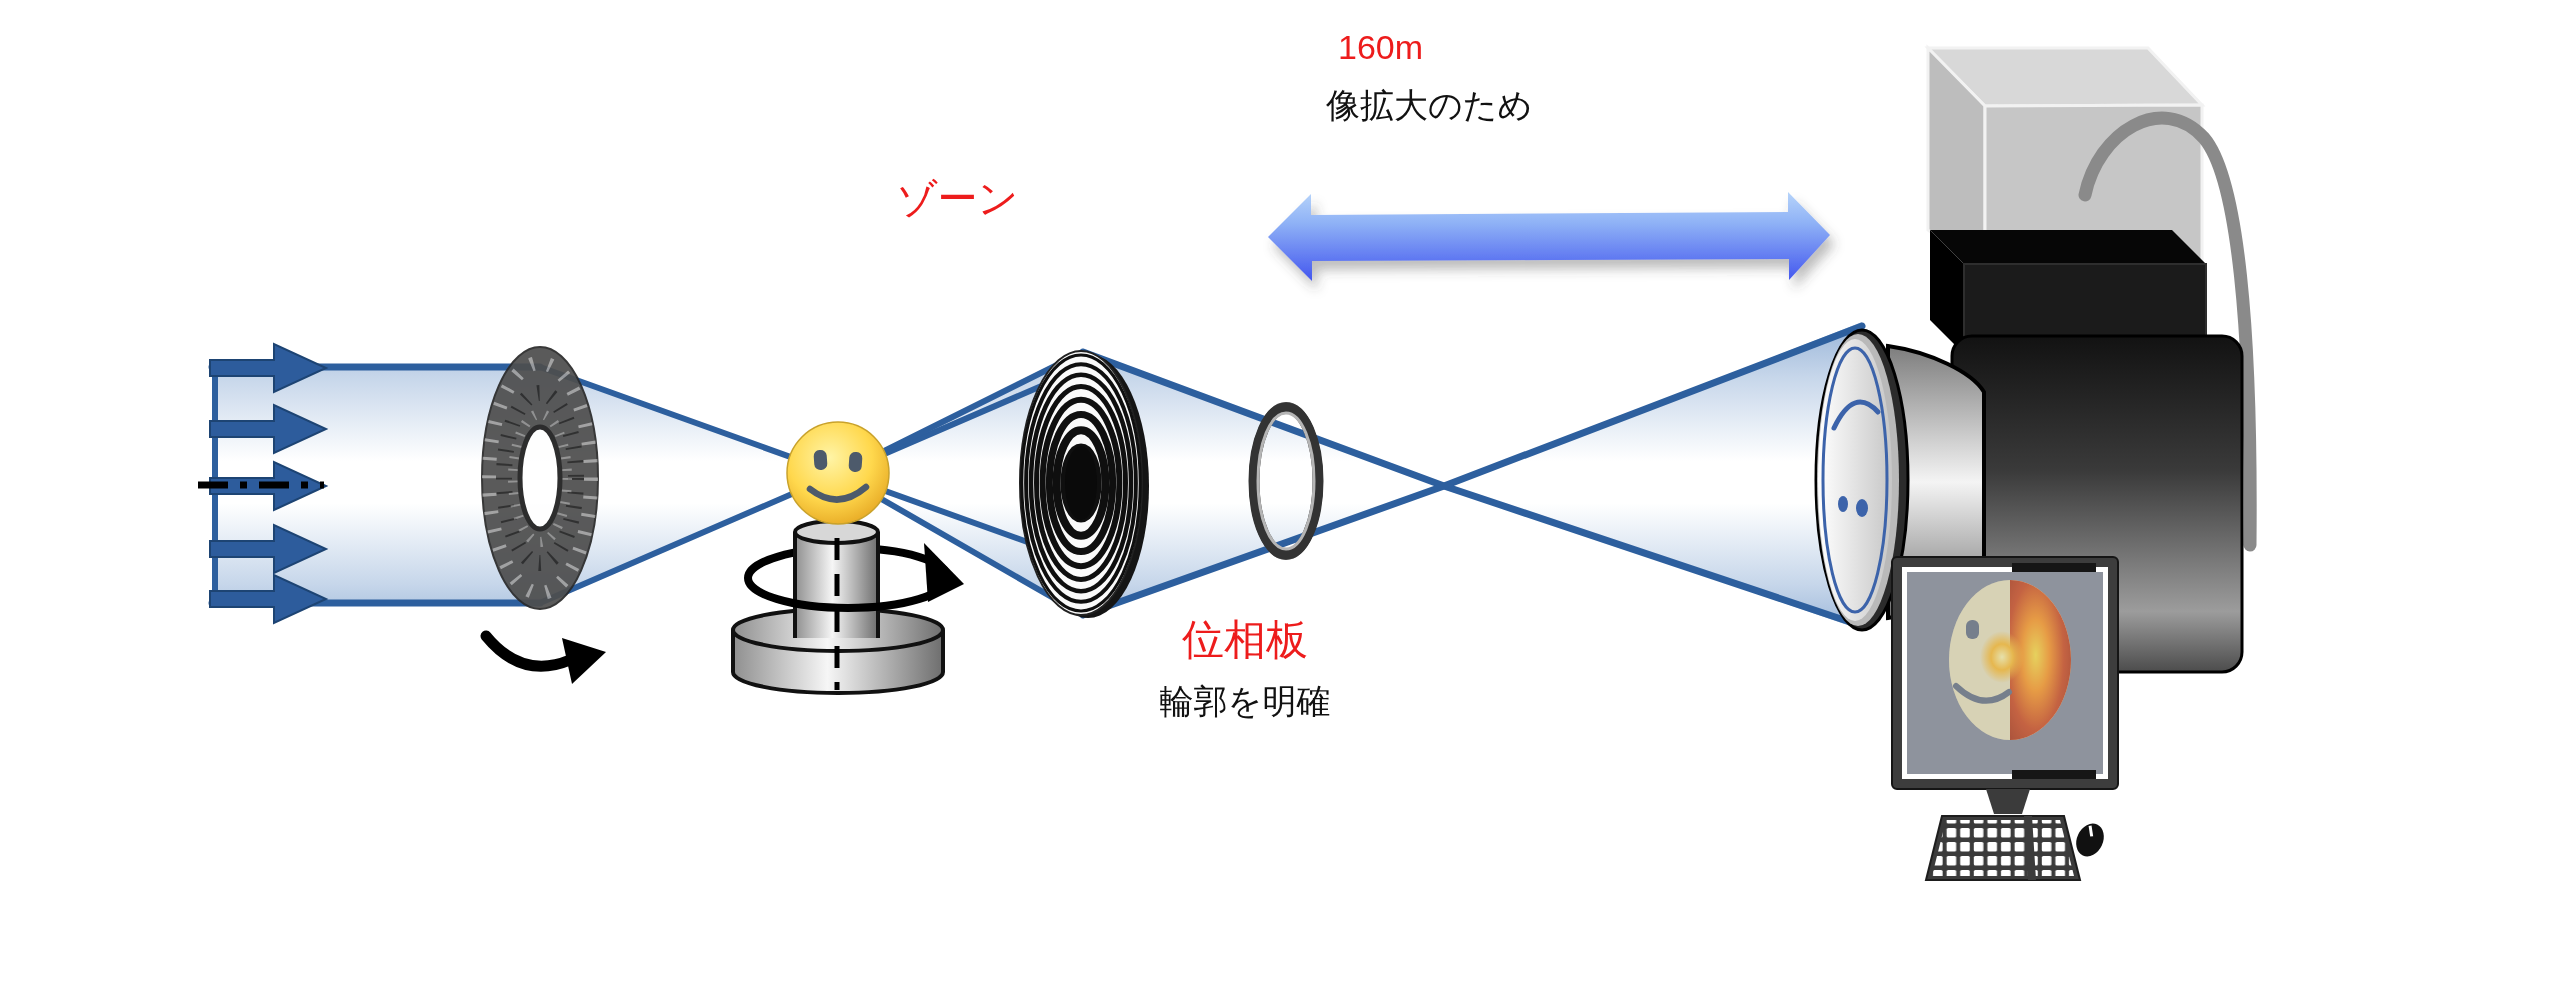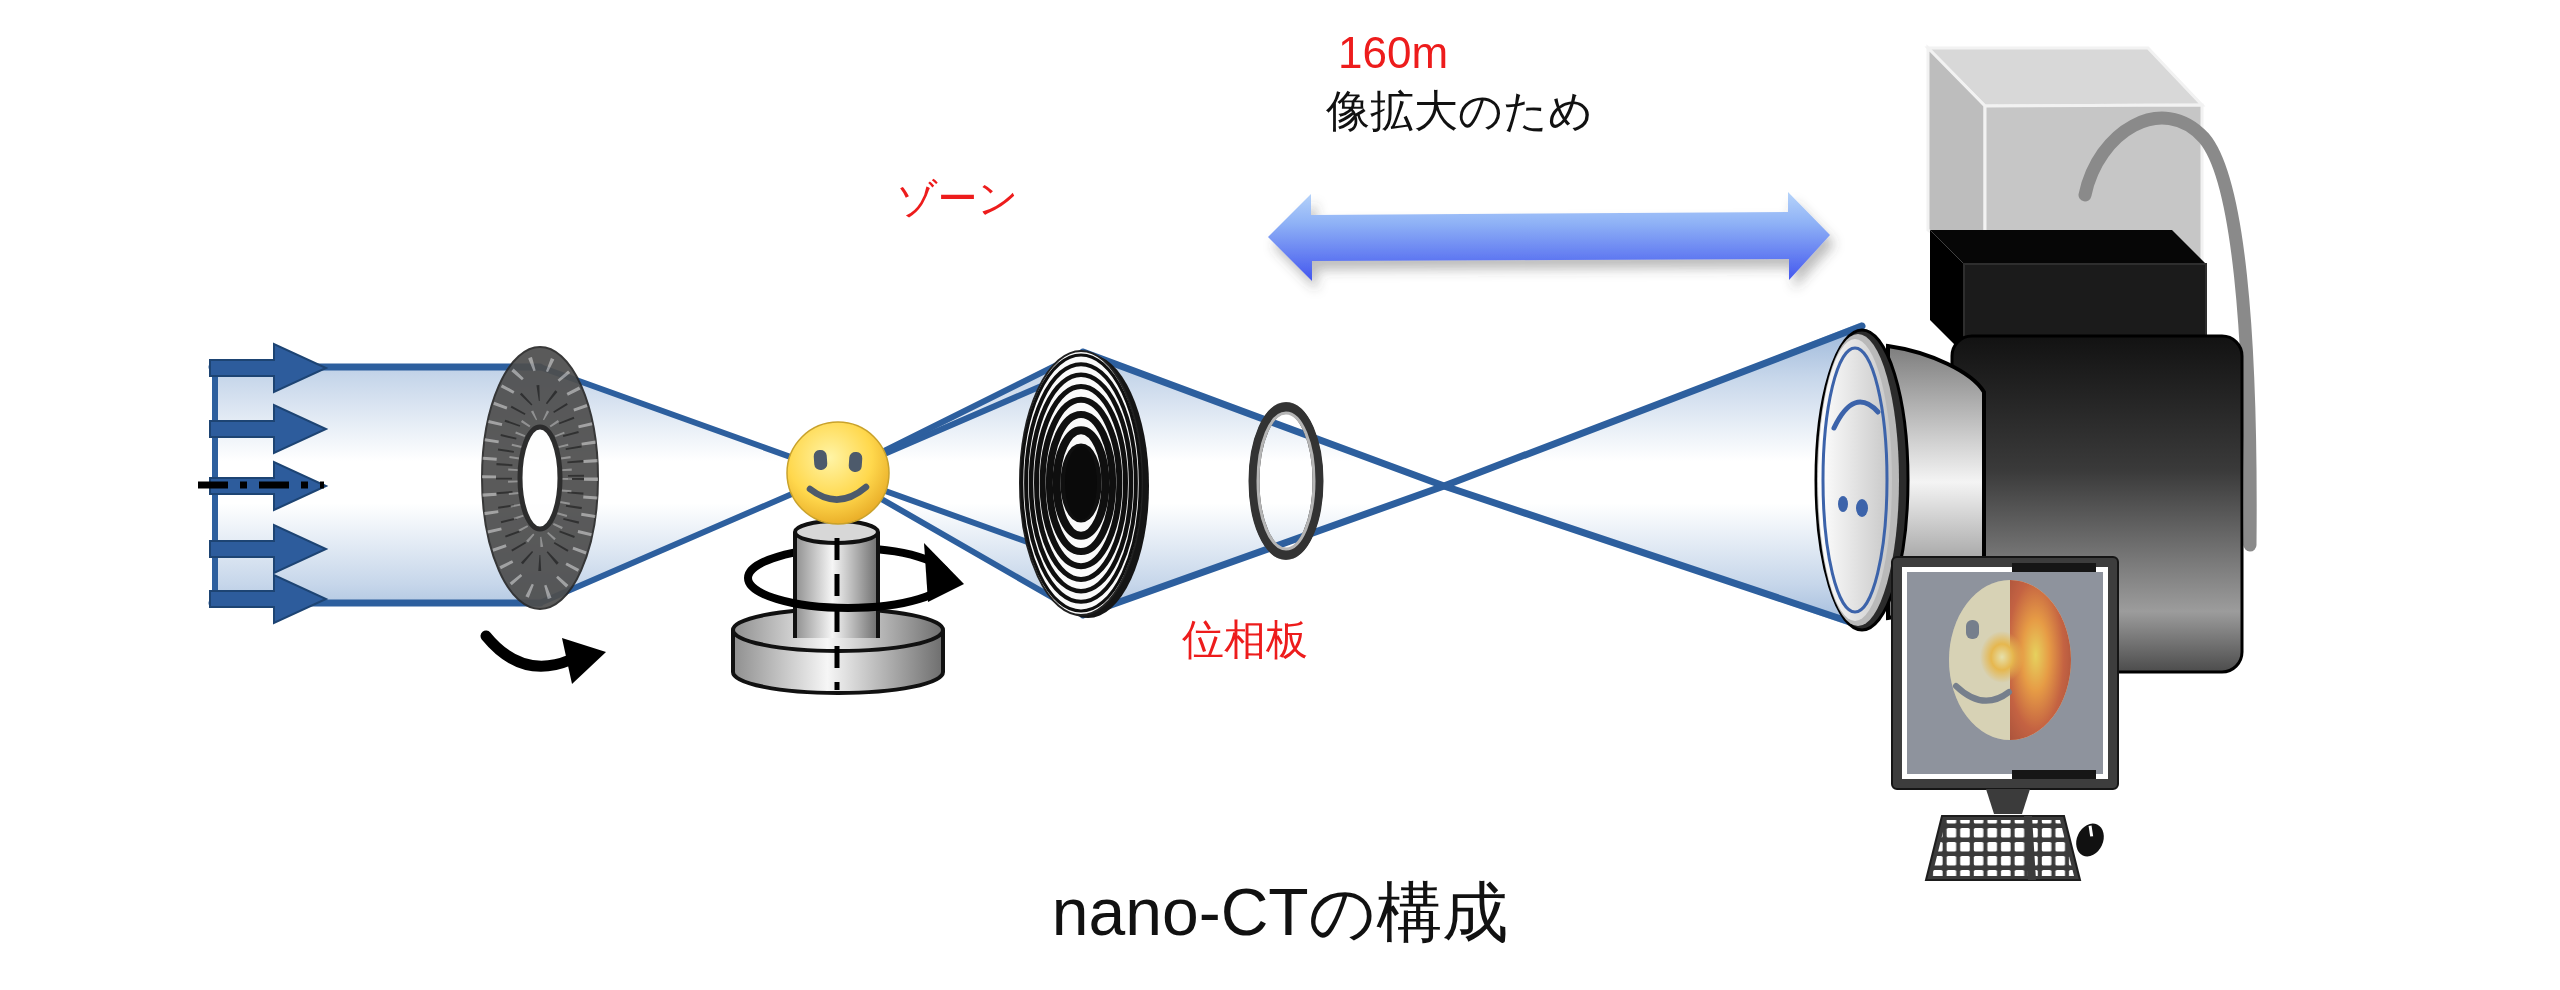--- a/index.html
+++ b/index.html
@@ -2,21 +2,21 @@
 <html style="--highlight_red: #ed1c1c; --text_black: #111111; --beam_line_blue: #2d5f9e; --beam_fill_blue: #9db8da; --double_arrow_light: #a9ccf8; --double_arrow_dark: #3f51ee; --sample_yellow: #ffd84d; --recon_orange: #d4562a;"><head>
 <meta charset="utf-8">
 <style>
   html,body{margin:0;padding:0;background:#fff;}
   #canvas{position:relative;width:2560px;height:990px;background:#fff;overflow:hidden;
           font-family:"Liberation Sans","DejaVu Sans",sans-serif;}
   #art{position:absolute;left:0;top:0;}
   .lbl{position:absolute;white-space:nowrap;line-height:1.12;color:var(--text_black);}
   .lbl.red{color:var(--highlight_red);}
   .ctr{text-align:center;}
-  .fs50{font-size:44px;} .fs52{font-size:40px;} .fs54{font-size:42px;}
+  .fs50{font-size:34px;} .fs52{font-size:40px;} .fs54{font-size:42px;}
   .fs44{font-size:44px;} .fs66{font-size:66px;}
 </style>
 </head>
 <body>
 
 <div id="canvas">
 
 <svg id="art" width="2560" height="990" viewBox="0 0 2560 990">
   <defs>
     <linearGradient id="beamGrad" x1="0" y1="328" x2="0" y2="630" gradientUnits="userSpaceOnUse">
@@ -214,17 +214,17 @@
 
   <polygon filter="url(#ds)" points="1268,237 1311,194 1311,215 1788,212 1788,192 1830,235 1789,280 1789,259 1312,261 1312,281" fill="url(#dblArrow)"></polygon>
 </svg>
 
 <div class="lbl red fs50" style="left:1338px;top:28px;">160m</div>
 <div class="lbl fs50" style="left:1326px;top:86px;">像拡大のため</div>
 
 <div class="lbl red ctr fs52" style="left:845px;top:176px;width:225px;">ゾーン</div>
 
 <div class="lbl red ctr fs54" style="left:1090px;top:616px;width:310px;">位相板</div>
-
-
-<div class="lbl ctr fs66" style="left:1020px;top:876px;width:520px;">nano-CTの構成</div>
+<div class="lbl ctr fs50" style="left:1090px;top:682px;width:310px;">輪郭を明確</div>
+
+
 
 </div>
 
 </body></html>

